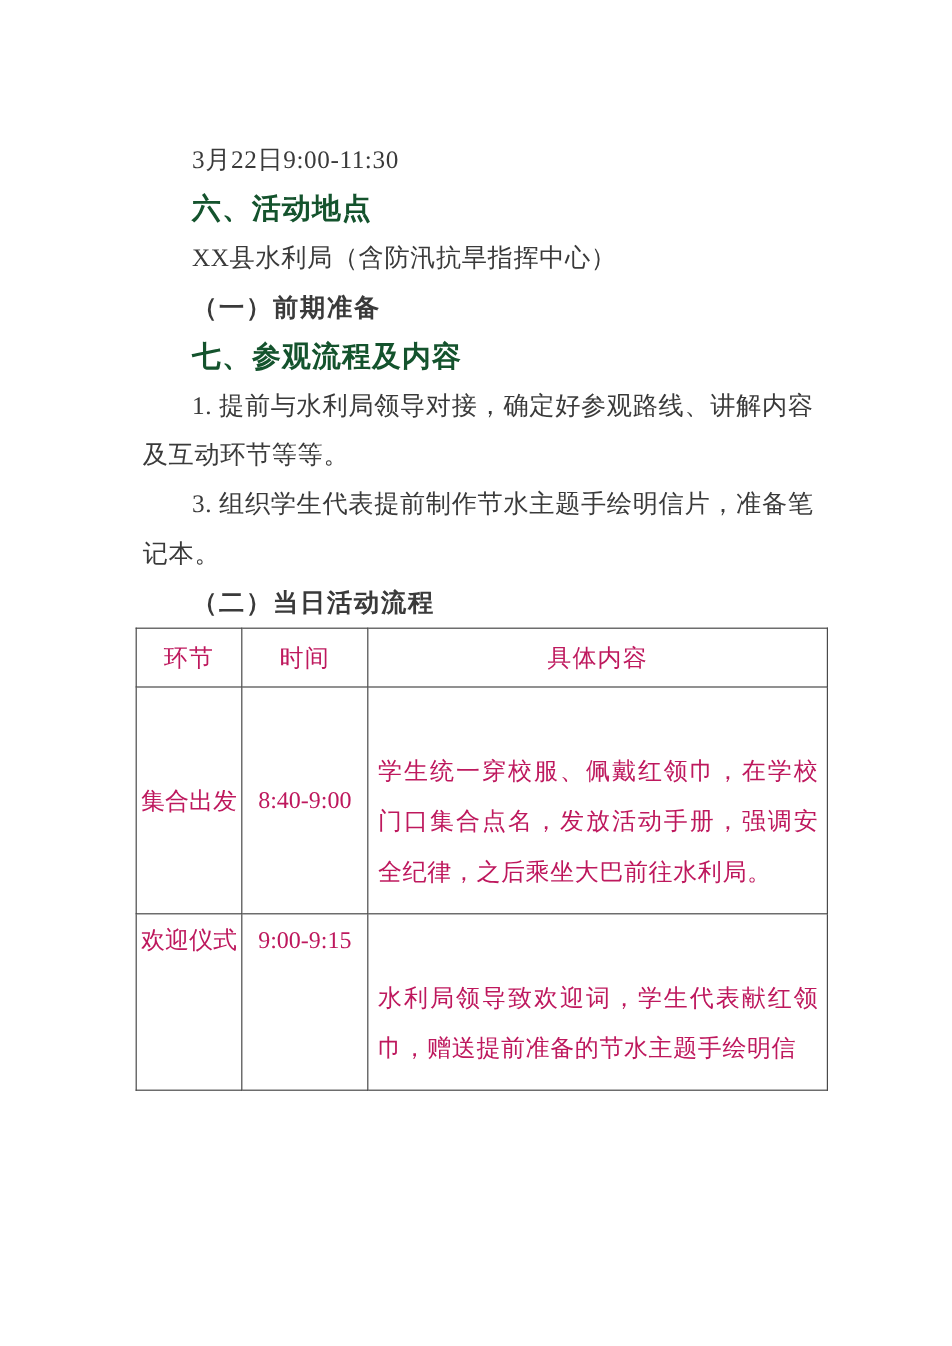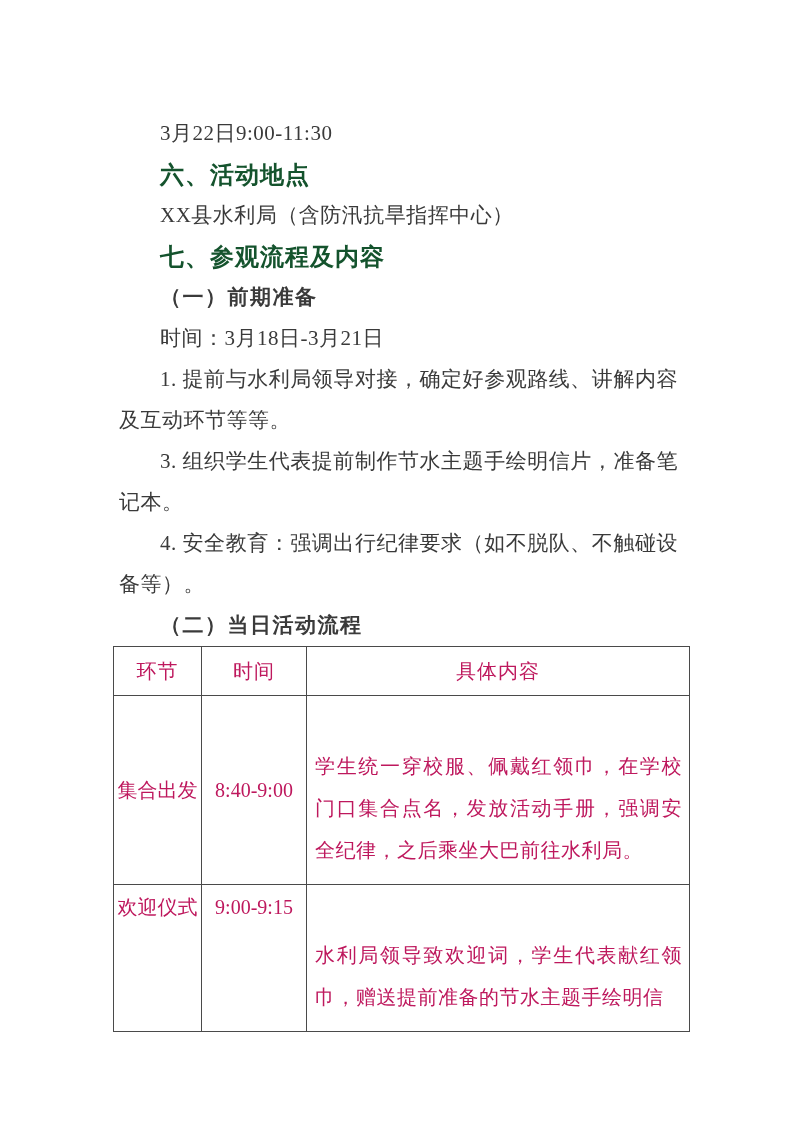--- a/index.html
+++ b/index.html
@@ -81,32 +81,30 @@
 
 <div class="page">
   <div class="content">
 
     <div class="para body">3月22日9:00-11:30</div>
 
     <div class="para h1">六、活动地点</div>
 
     <div class="para body">XX县水利局（含防汛抗旱指挥中心）</div>
 
+    <div class="para h2">（一）前期准备</div>
+
     <div class="para h1">七、参观流程及内容</div>
 
-    <div class="para h2">（一）前期准备</div>
-
-    <div class="para body">时间：3月18日-3月21日</div>
 
     <div class="para body">1. 提前与水利局领导对接，确定好参观路线、讲解内容及互动环节等等。</div>
 
 
     <div class="para body">3. 组织学生代表提前制作节水主题手绘明信片，准备笔记本。</div>
 
-    <div class="para body">4. 安全教育：强调出行纪律要求（如不脱队、不触碰设备等）。</div>
 
     <div class="para h2">（二）当日活动流程</div>
 
     <table class="schedule">
       <tbody>
           <tr class="hdr">
         <td class="c-stage">环节</td>
         <td class="c-time">时间</td>
         <td class="c-body">具体内容</td>
       </tr>

